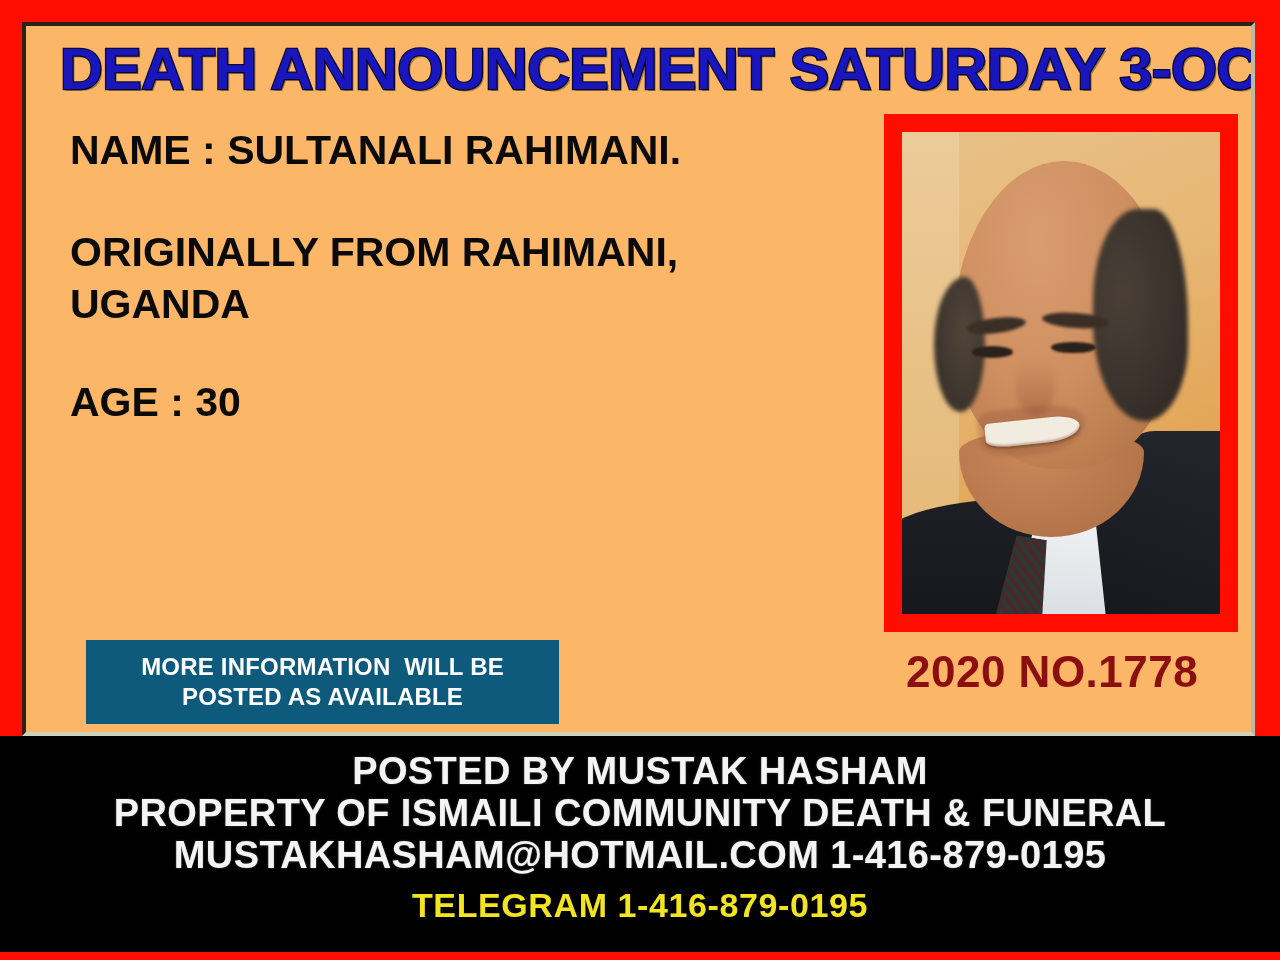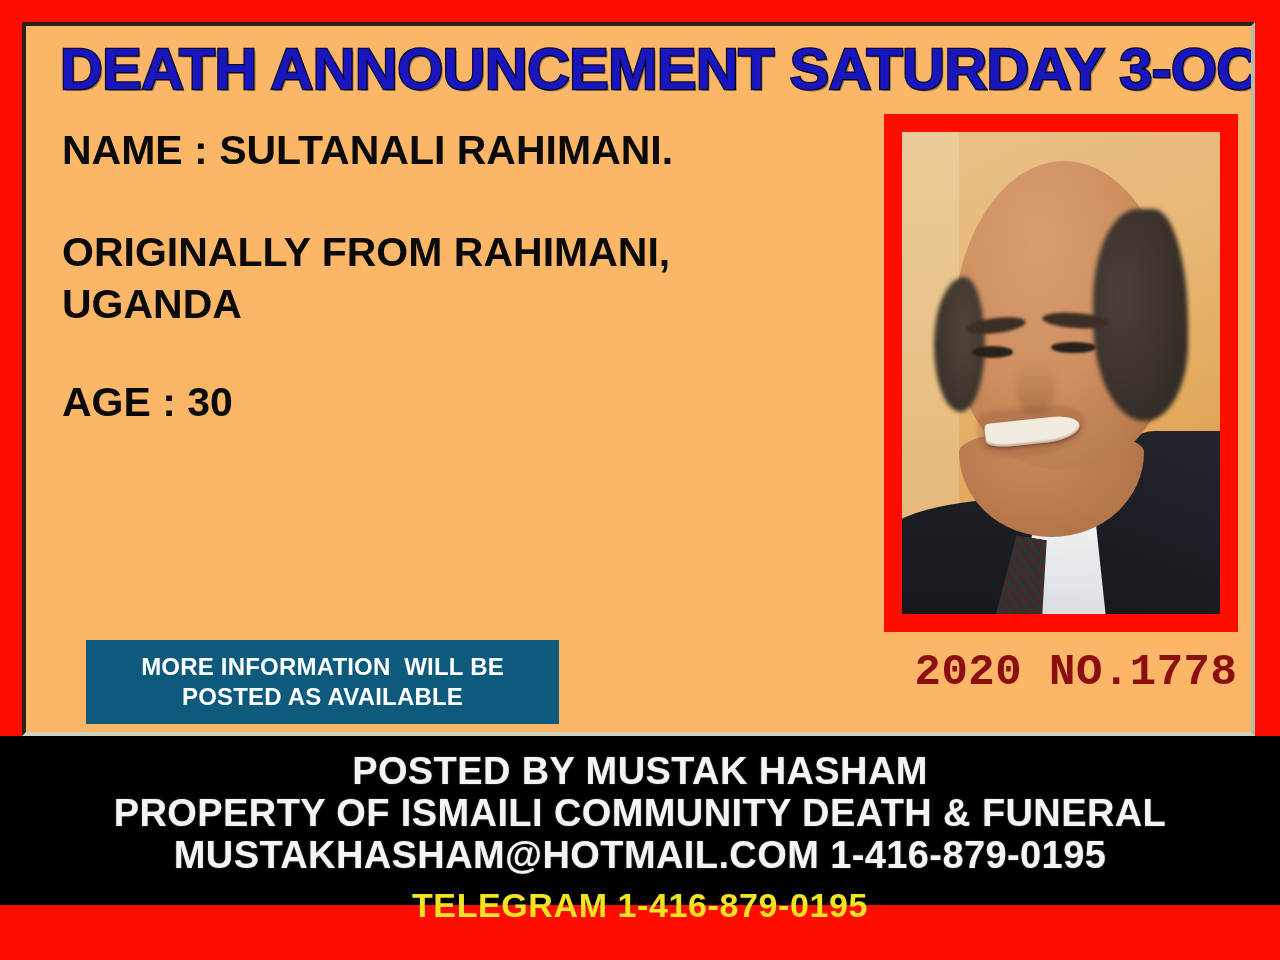--- a/index.html
+++ b/index.html
@@ -67,21 +67,21 @@
     left: 36px;
     top: 98px;
     width: 790px;
     font-family: "Liberation Sans Narrow", "Liberation Sans", sans-serif;
     font-weight: 700;
     font-size: 41px;
     line-height: 52px;
     color: #0a0a0a;
     letter-spacing: 0px;
   }
-  .body-block .line { display: block; white-space: pre; }
+  .body-block .line { display: block; white-space: pre; margin-left: 8px; }
   .body-block .gap { display: block; height: 50px; }
   .body-block .gap-sm { display: block; height: 46px; }
 
   
   .note-box {
     position: absolute;
     left: 60px;
     top: 614px;
     width: 473px;
     height: 84px;
@@ -276,37 +276,36 @@
     height: 86%;
     background: linear-gradient(180deg, #eccb9a 0%, #e5b978 100%);
   }
 
   
   .serial {
     position: absolute;
     left: 880px;
     top: 620px;
     width: 340px;
-    text-align: center;
-    font-family: Liberation Mono, monospace;
+    font-family: Liberation Sans, sans-serif;
     font-weight: 700;
     font-size: 44px;
     line-height: 52px;
     color: #8b0f10;
     letter-spacing: 0.5px;
     white-space: nowrap;
   }
 
   
   .footer {
     position: absolute;
     left: 0;
     top: 736px;
     width: 1280px;
-    height: 169px;
+    height: 216px;
     background: #000000;
     text-align: center;
   }
   .footer .f-line {
     display: block;
     color: #f4f4f4;
     font-family: "Liberation Sans Narrow", "Liberation Sans", sans-serif;
     font-weight: 700;
     font-size: 38px;
     line-height: 42px;

